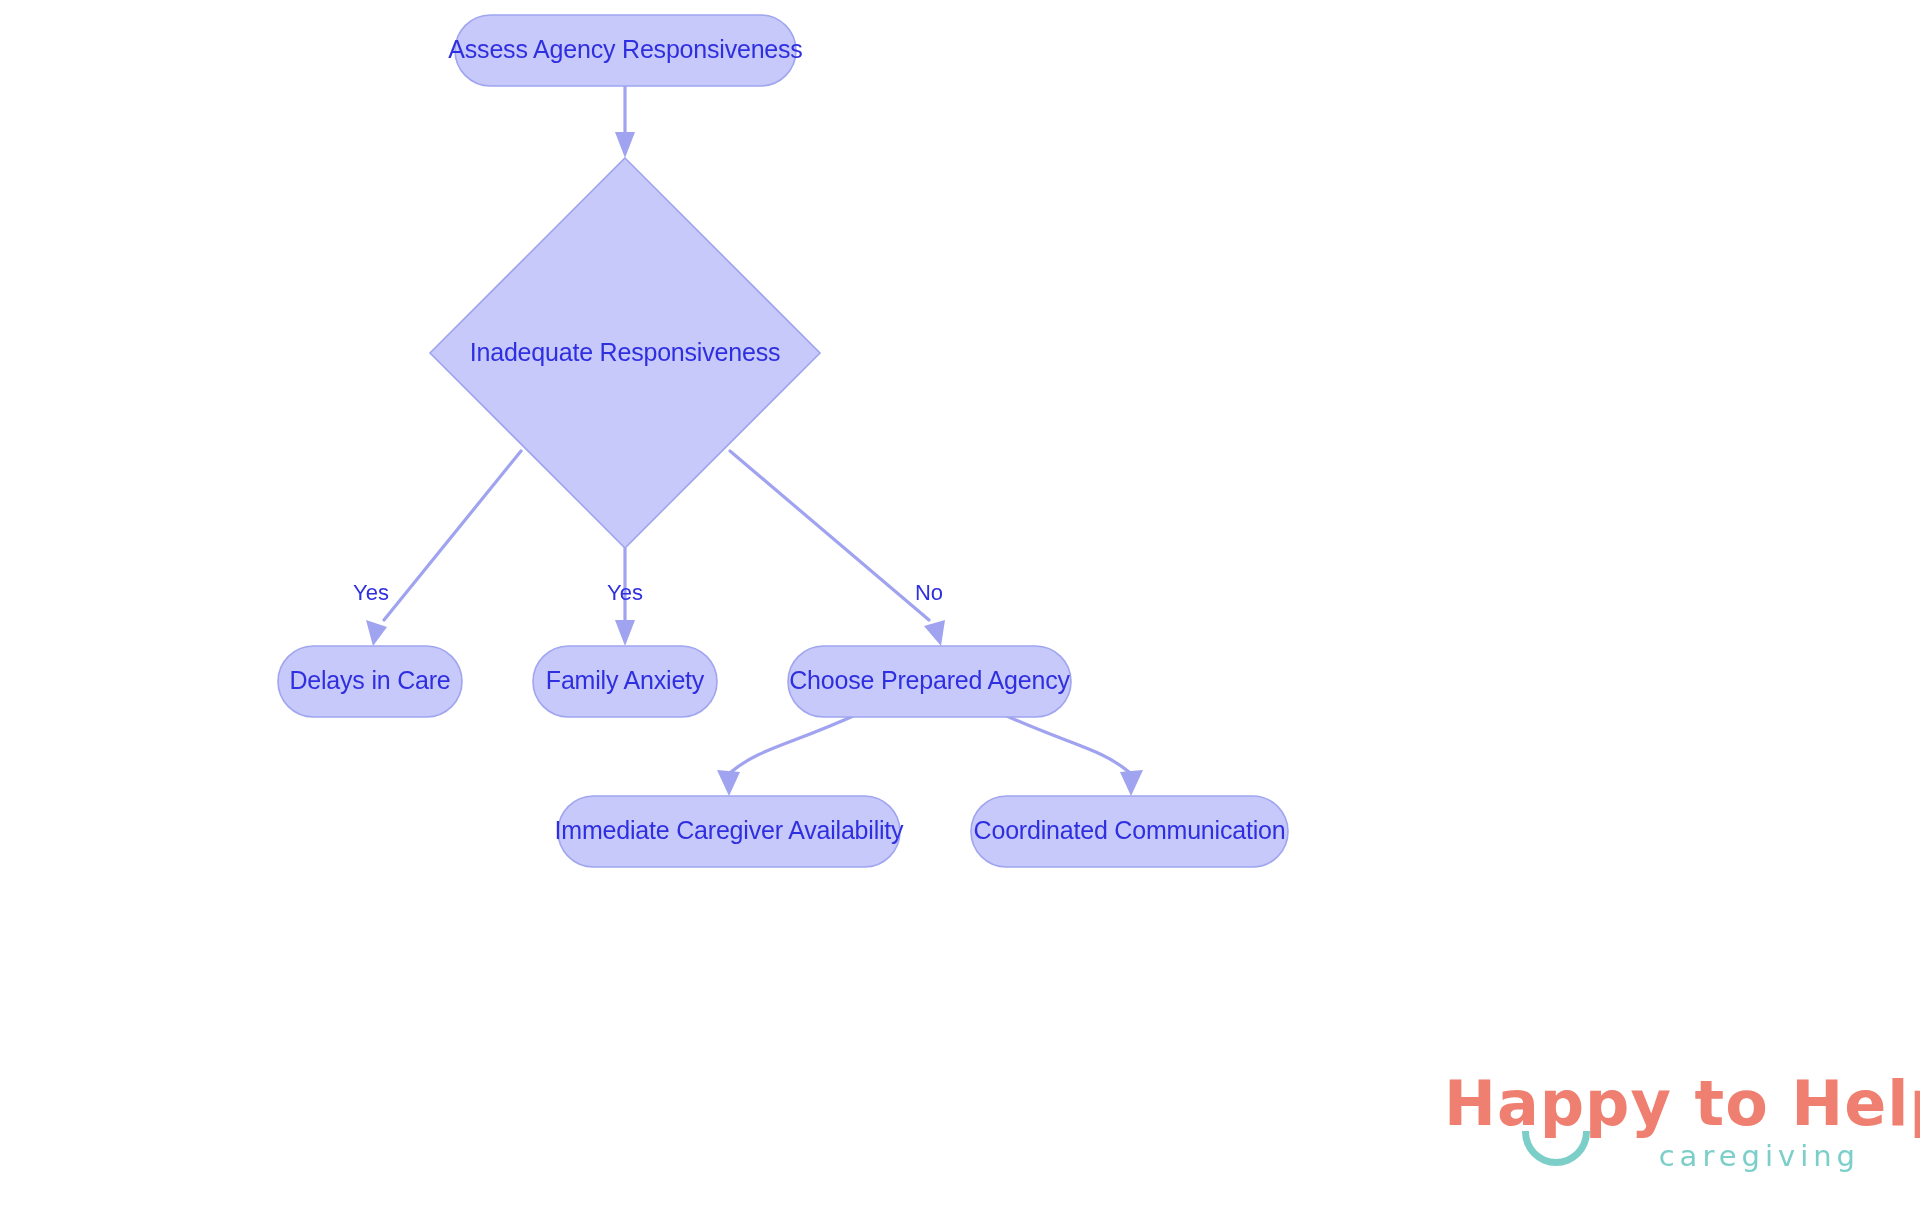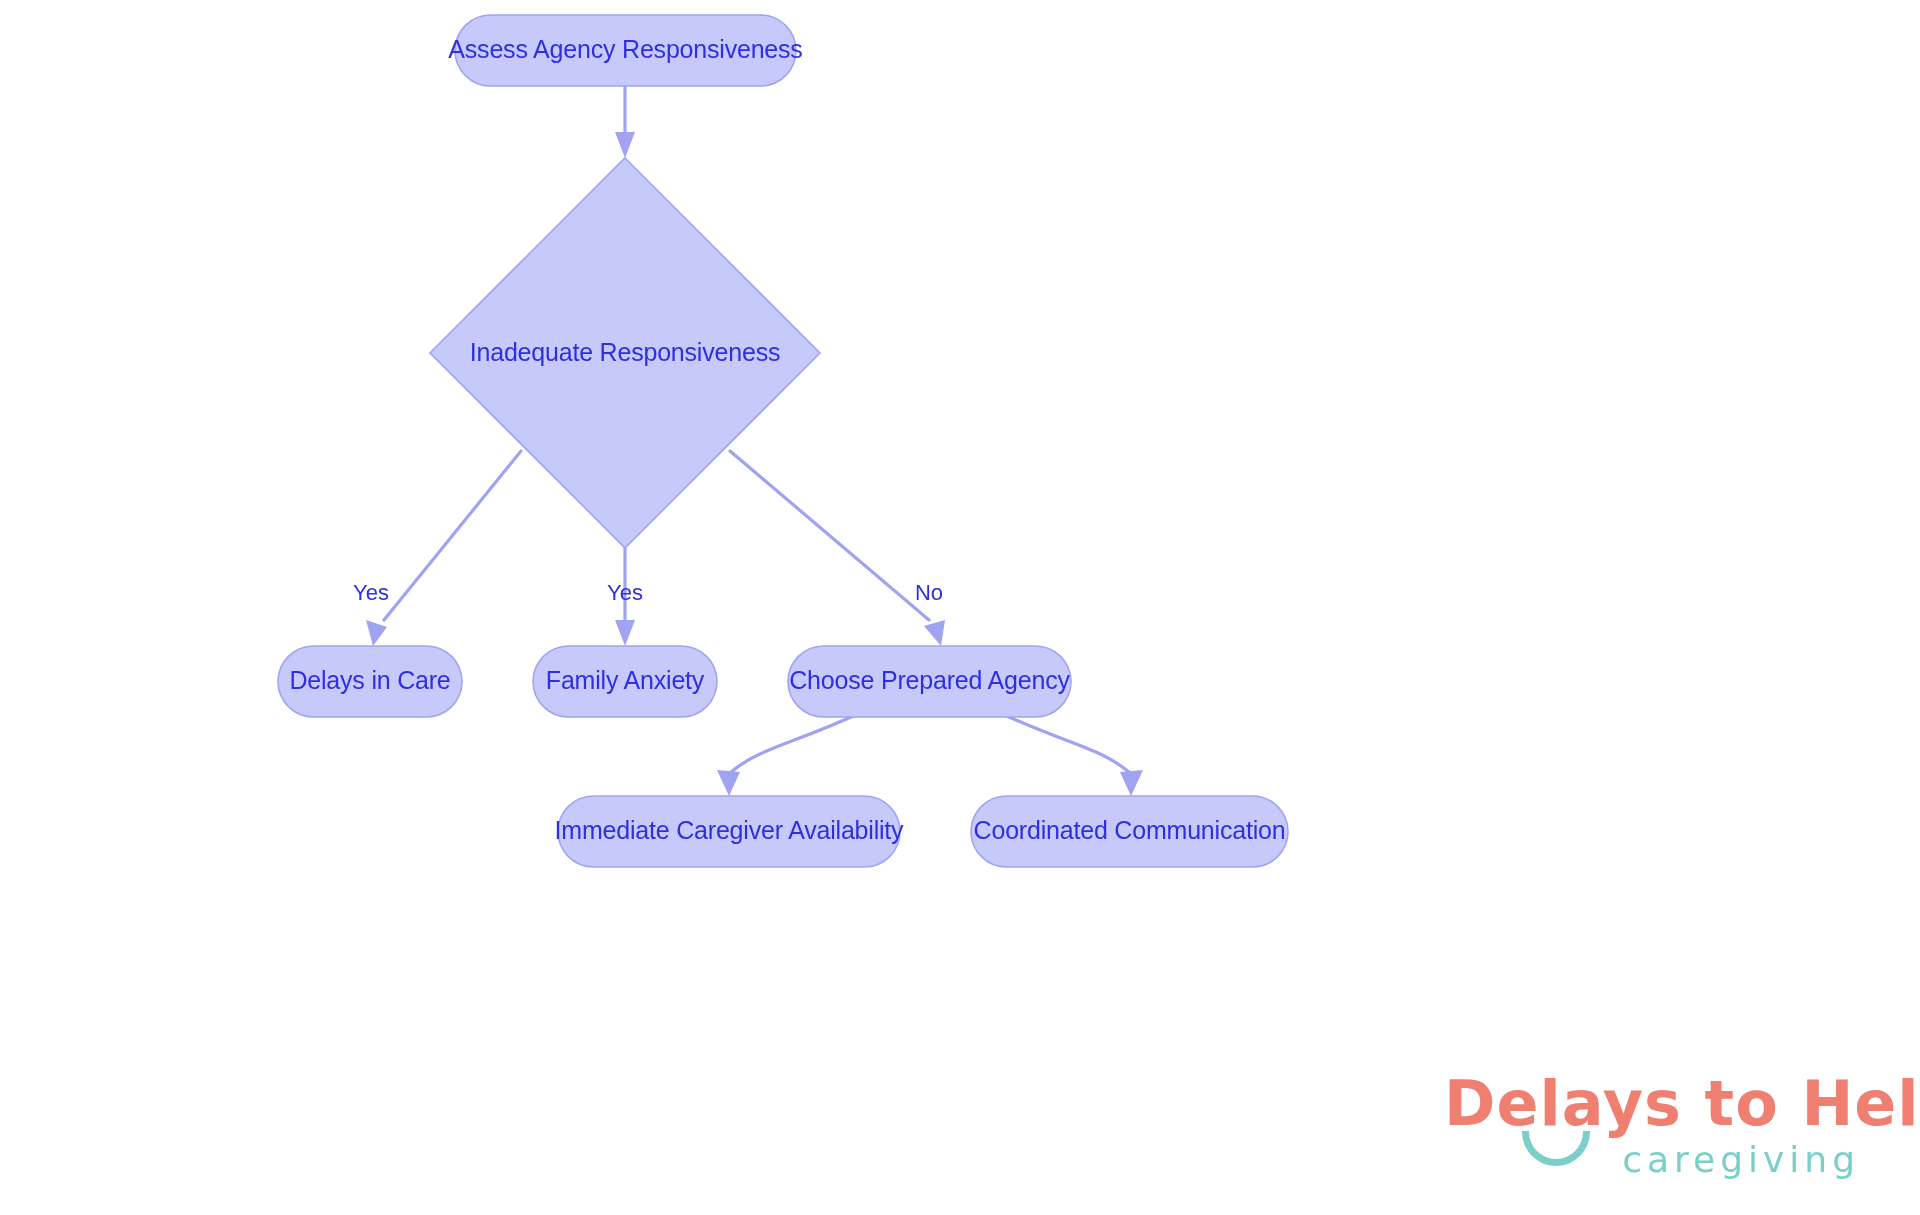--- a/index.html
+++ b/index.html
@@ -74,21 +74,21 @@
     font-size: 62px;
     line-height: 1;
     letter-spacing: 1px;
     color: #ef7f70;
     white-space: nowrap;
     display: block;
     margin: 0;
   }
   .logo-sub {
     font-family: "DejaVu Sans", "Liberation Sans", sans-serif;
-    font-size: 36px;
+    font-size: 29px;
     letter-spacing: 5px;
     color: #7ccfc9;
     display: block;
     margin-top: 4px;
     margin-right: 4px;
     white-space: nowrap;
   }
   .logo-smile {
     position: absolute;
     left: 78px;
@@ -171,18 +171,18 @@
     </g>
 
     <g>
       <rect class="node-shape" x="971" y="796" width="317" height="71" rx="35.5" ry="35.5"></rect>
       <text class="node-label" x="1129.5" y="832">Coordinated Communication</text>
     </g>
 
   </svg>
 
   <div id="brand-logo">
-    <span class="logo-wordmark"><span>Delays</span><span> to </span><span>Help</span></span>
+    <span class="logo-wordmark"><span>Happy</span><span> to </span><span>Help</span></span>
     <span class="logo-smile"></span>
     <span class="logo-sub">caregiving</span>
   </div>
 
 </div>
 
 </body></html>

